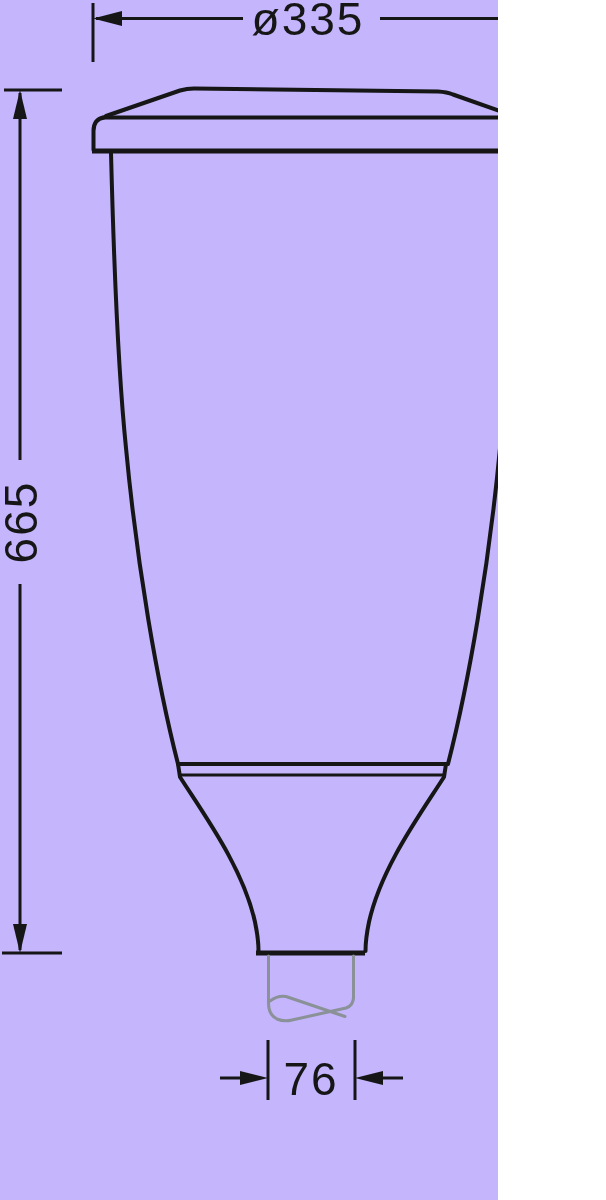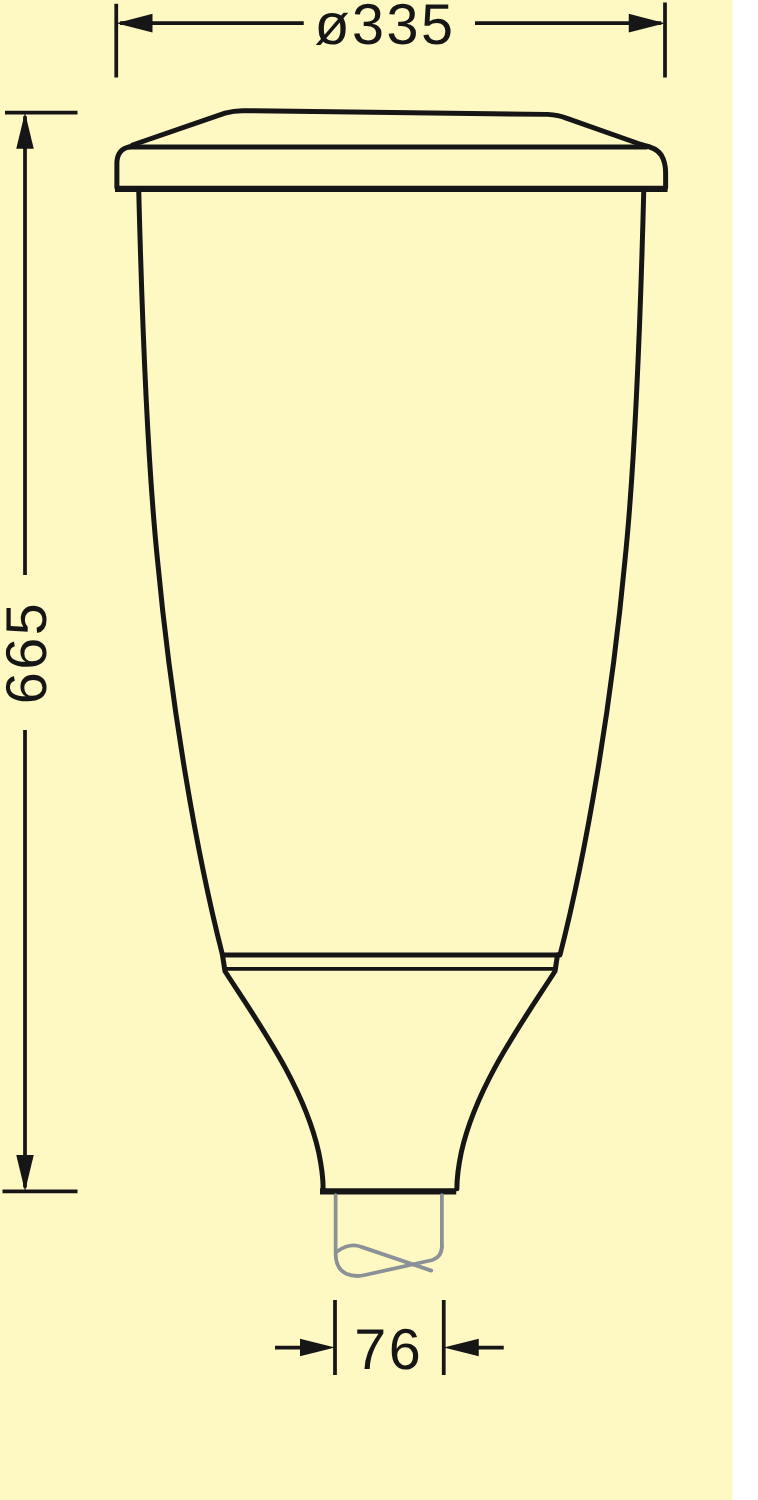--- a/index.html
+++ b/index.html
@@ -1,19 +1,19 @@
 <!DOCTYPE html>
 <html><head>
 <meta charset="utf-8">
 <style>
   html,body{margin:0;padding:0;background:#ffffff;}
   .canvas{
     position:relative;
-    width:586px;height:1200px;
-    background:#fef9c3;
+    width:498px;height:1200px;
+    background:#c4b5fd;
     overflow:hidden;
     font-family:"Liberation Sans","DejaVu Sans",sans-serif;
   }
   svg{display:block;}
   svg text{
     font-family:"Liberation Sans","DejaVu Sans",sans-serif;
     font-size:46px;
     letter-spacing:2px;
     fill:#161616;
   }

